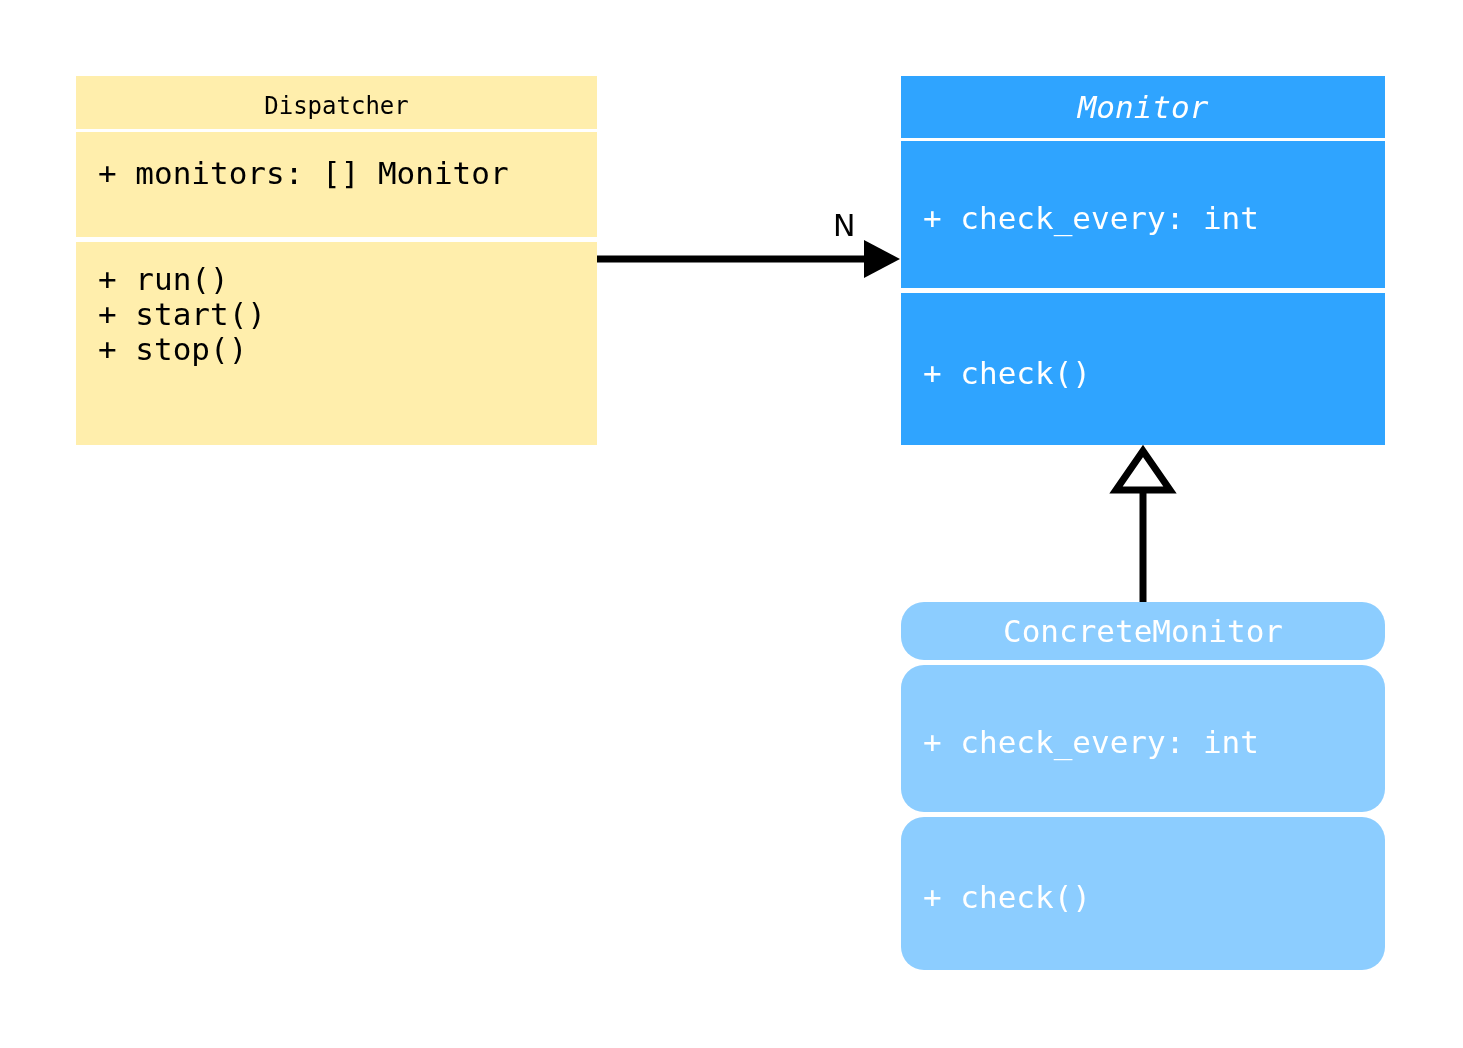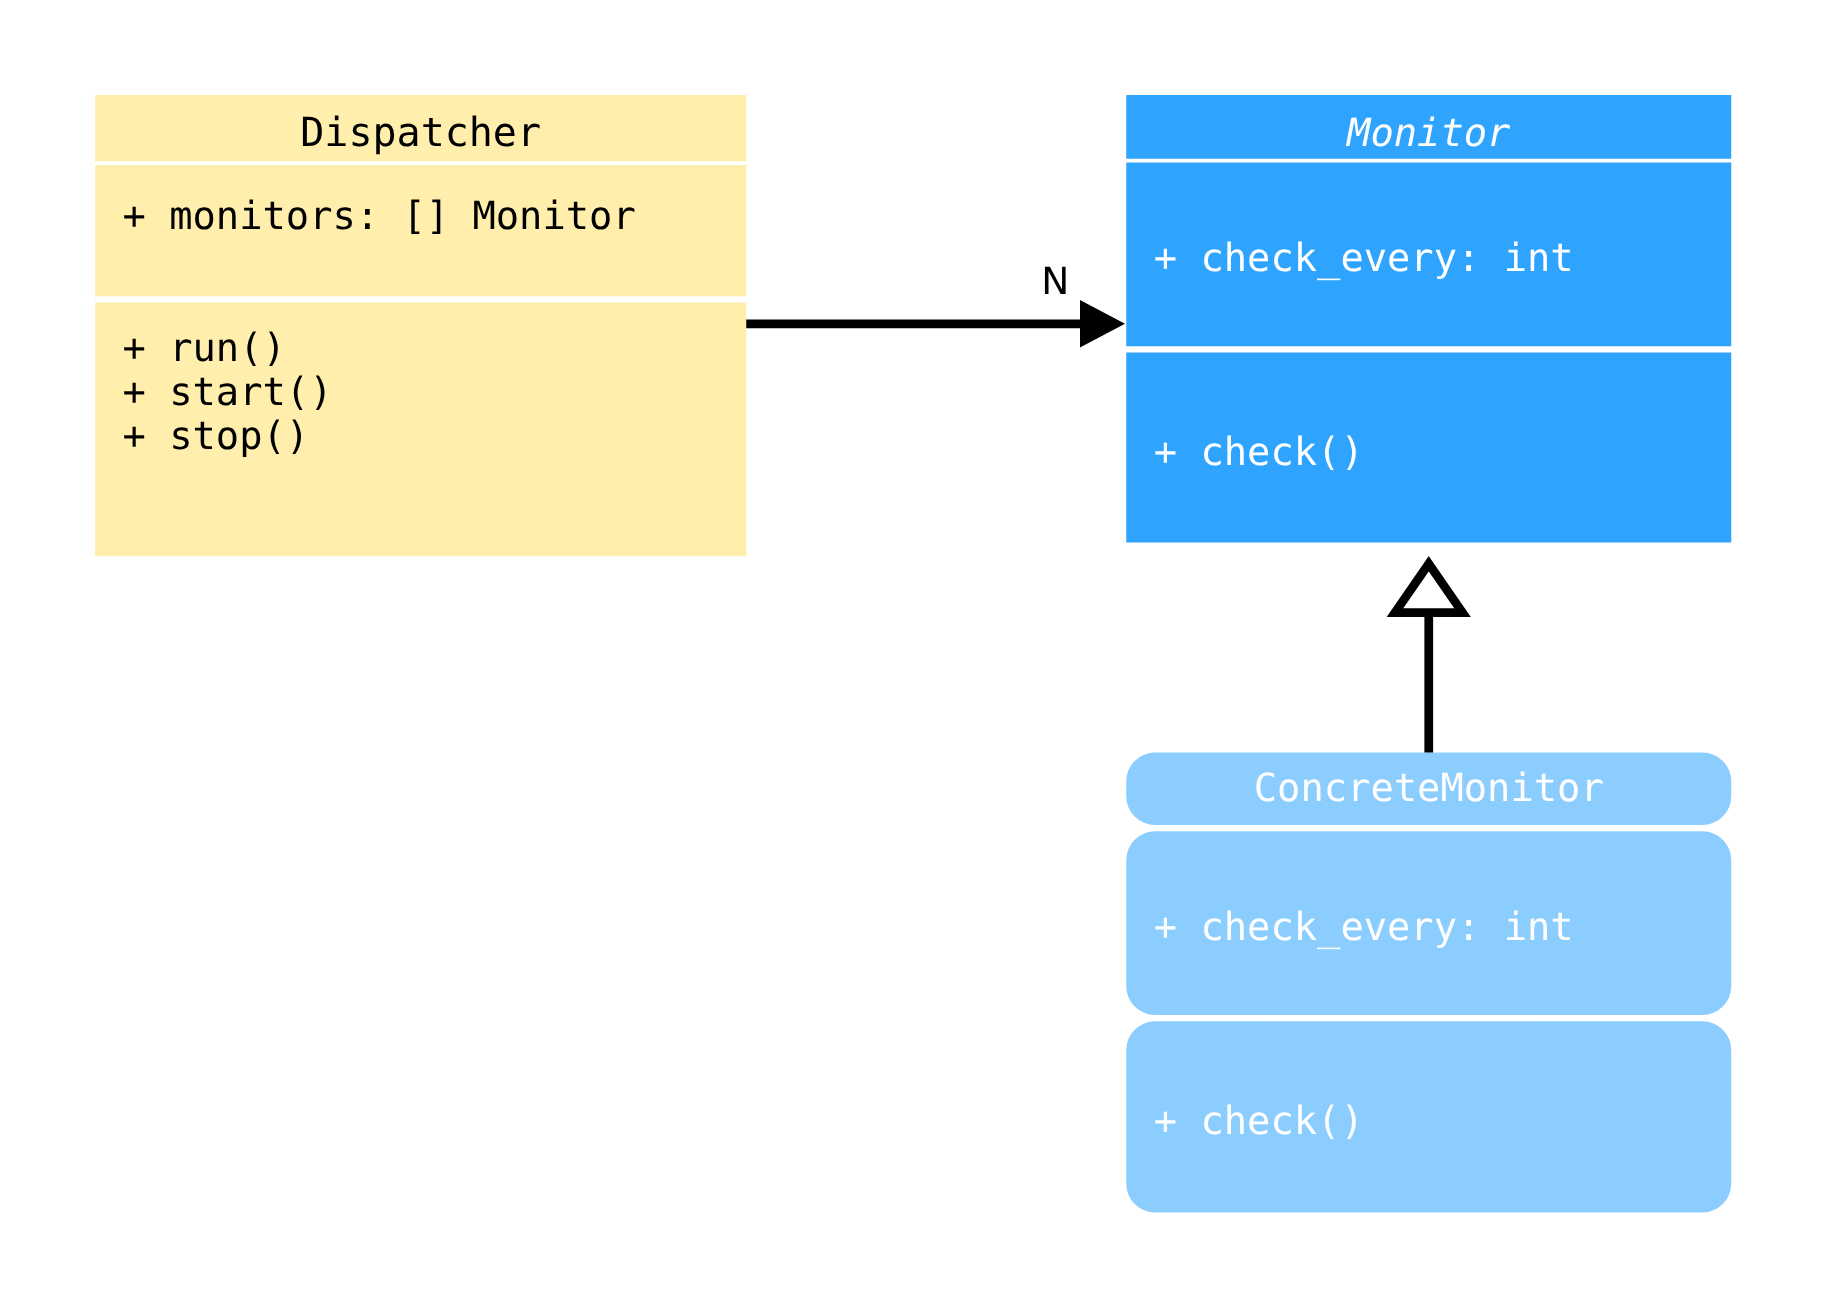--- a/index.html
+++ b/index.html
@@ -37,21 +37,21 @@
   .uml-members {
     white-space: pre;
   }
 
   
   .cls-dispatcher .uml-compartment {
     background: #ffeeac;
     color: #000000;
   }
   .cls-dispatcher .uml-title {
-    font-size: 32px;
+    font-size: 24px;
     line-height: 61px;
     letter-spacing: 0px;
   }
   .cls-dispatcher .uml-members {
     font-size: 31px;
     line-height: 35px;
     padding-left: 22px;
   }
 
   
@@ -112,21 +112,21 @@
     <div class="uml-compartment uml-title" style="height:61px;">Dispatcher</div>
     <div style="height:4px;"></div>
     <div class="uml-compartment uml-members" style="height:117px; padding-top:24px;">+ monitors: [] Monitor</div>
     <div style="height:5px;"></div>
     <div class="uml-compartment uml-members" style="height:231px; padding-top:20px;">+ run()
 + start()
 + stop()</div>
   </div>
 
   <div class="uml-class cls-monitor" style="left:901px; top:76px; width:484px; height:369px;">
-    <div class="uml-compartment uml-title" style="height:51px;">Monitor</div>
+    <div class="uml-compartment uml-title" style="height:62px;">Monitor</div>
     <div style="height:3px;"></div>
     <div class="uml-compartment uml-members" style="height:147px; padding-top:60px;">+ check_every: int</div>
     <div style="height:5px;"></div>
     <div class="uml-compartment uml-members" style="height:152px; padding-top:63px;">+ check()</div>
   </div>
 
   <div class="uml-class cls-concrete" style="left:901px; top:602px; width:484px; height:368px;">
     <div class="uml-compartment uml-title" style="height:58px;">ConcreteMonitor</div>
     <div style="height:5px;"></div>
     <div class="uml-compartment uml-members" style="height:147px; padding-top:60px;">+ check_every: int</div>

